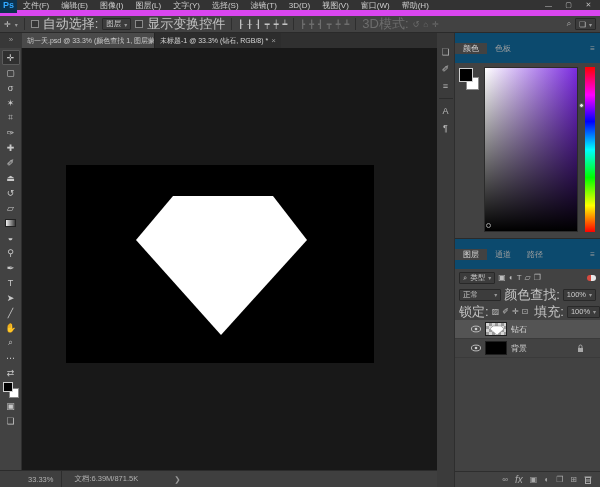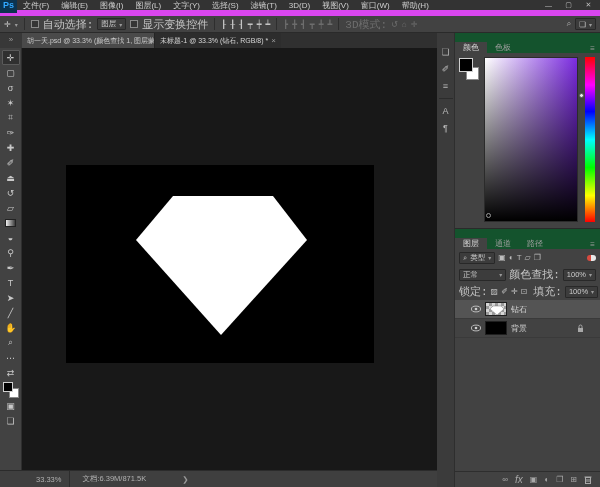--- a/index.html
+++ b/index.html
@@ -13,21 +13,21 @@
   .menubar .spacer { flex:1; }
   .winbtn { width:17px; height:12px; display:flex; align-items:center; justify-content:center; font-size:7px; color:#bbbbbb; margin-right:3px; }
 
   
   .optionsbar { position:absolute; top:16px; left:0; width:600px; height:17px; background:#424242; border-bottom:1px solid #2a2a2a; display:flex; align-items:center; gap:4px; padding:0 4px; }
   .opt-sep { width:1px; height:12px; background:#2e2e2e; margin:0 2px; }
   .opt-icon { font-size:8px; color:#c4c4c4; }
   .opt-icon.dim { color:#6d6d6d; }
   .caret { font-size:6px; color:#9a9a9a; }
   .checkbox { width:8px; height:8px; border:1px solid #8a8a8a; background:#353535; display:inline-block; }
-  .opt-label { font-size:11px; color:#c4c4c4; white-space:nowrap;font-family:Liberation Mono, monospace; }
+  .opt-label { font-size:13px; color:#c4c4c4; white-space:nowrap; }
   .opt-label.dim { color:#6d6d6d; }
   .dropdown { height:12px; background:#3c3c3c; border:1px solid #282828; border-radius:1px; display:flex; align-items:center; gap:3px; padding:0 3px; font-size:7.5px; color:#cccccc; }
   .optionsbar .spacer { flex:1; }
 
   
   .tool-collapse { position:absolute; top:33px; left:0; width:22px; height:15px; background:#383838; color:#9a9a9a; font-size:8px; text-align:center; line-height:14px; }
   .tabbar { position:absolute; top:33px; left:22px; width:415px; height:15px; background:#303030; display:flex; align-items:stretch; }
   .tab { display:flex; align-items:center; gap:3px; padding:0 5px; font-size:7px; white-space:nowrap; overflow:hidden; }
   .tab.t1 { background:#4a4a4a; color:#cccccc; max-width:132px; }
   .tab.t2 { background:#2d2d2d; color:#d6d6d6; max-width:140px; border-left:1px solid #242424; }
@@ -47,21 +47,21 @@
   .doc { position:absolute; left:44px; top:117px; width:308px; height:198px; background:#000000; }
   .doc svg { position:absolute; left:0; top:0; }
 
   
   .dockstrip { position:absolute; top:33px; left:437px; width:18px; height:454px; background:#3b3b3b; border-right:1px solid #2e2e2e; display:flex; flex-direction:column; align-items:center; padding-top:14px; gap:7px; }
   .dock-icon { font-size:9px; color:#b8b8b8; }
   .dock-div { width:14px; height:1px; background:#2c2c2c; }
 
   
   .rightpanels { position:absolute; top:33px; left:455px; width:145px; height:454px; background:#424242; display:flex; flex-direction:column; }
-  .ptabs { height:20px; background:#14532d; display:flex; align-items:flex-end; }
+  .ptabs { height:30px; background:#0c4a6e; display:flex; align-items:center; }
   .ptab { padding:0 8px; display:flex; align-items:center; font-size:8px; color:#9f9f9f; }
   .ptab.active { background:#424242; color:#d8d8d8; }
   .ptab-menu { margin-left:auto; padding:0 5px; display:flex; align-items:center; color:#9a9a9a; font-size:8px; }
 
   .color-content { height:175px; display:flex; padding:4px 5px 6px 4px; gap:5px; }
   .cswatches { position:relative; width:20px; }
   .cswatches .bg { position:absolute; left:7px; top:10px; width:13px; height:13px; background:#fff; border:1px solid #8a8a8a; }
   .cswatches .fg { position:absolute; left:0; top:1px; width:14px; height:14px; background:#000; border:1px solid #d0d0d0; }
   .gradbox { position:relative; flex:1; border:1px solid #2b2b2b;
      background: linear-gradient(to bottom, rgba(0,0,0,0) 0%, #000 100%), linear-gradient(to right, #ffffff 0%, #7b2be0 100%); }
@@ -85,21 +85,21 @@
   .thumb svg { position:absolute; left:0; top:0; }
   .layer-name { font-size:8px; color:#d6d6d6; }
   .eye { width:10px; height:8px; }
   .lock-svg { margin-left:auto; }
   .bottombar { margin-top:auto; height:16px; border-top:1px solid #2e2e2e; display:flex; align-items:center; justify-content:flex-end; gap:7px; padding:0 8px 0 4px; }
   .bottombar .licon { font-size:8px; color:#a8a8a8; }
   .fx { font-style:italic; font-size:10px; color:#a8a8a8; }
 
   
   .statusbar { position:absolute; top:470px; left:0; width:437px; height:17px; background:#3f3f3f; border-top:1px solid #2b2b2b; display:flex; align-items:center; font-size:7.5px; color:#b0b0b0; }
-  .zoom-field { padding:0 8px 0 28px; border-right:1px solid #2d2d2d; height:100%; display:flex; align-items:center;margin-left:8px; }
+  .zoom-field { padding:0 8px 0 28px; border-right:1px solid #2d2d2d; height:100%; display:flex; align-items:center; }
   .doc-info { padding:0 8px 0 12px; }
   .status-arrow { margin-left:28px; color:#9a9a9a; }
 </style>
 </head>
 <body>
 
 <div class="app">
 
   <div class="menubar">
     <div class="ps-logo">Ps</div>

